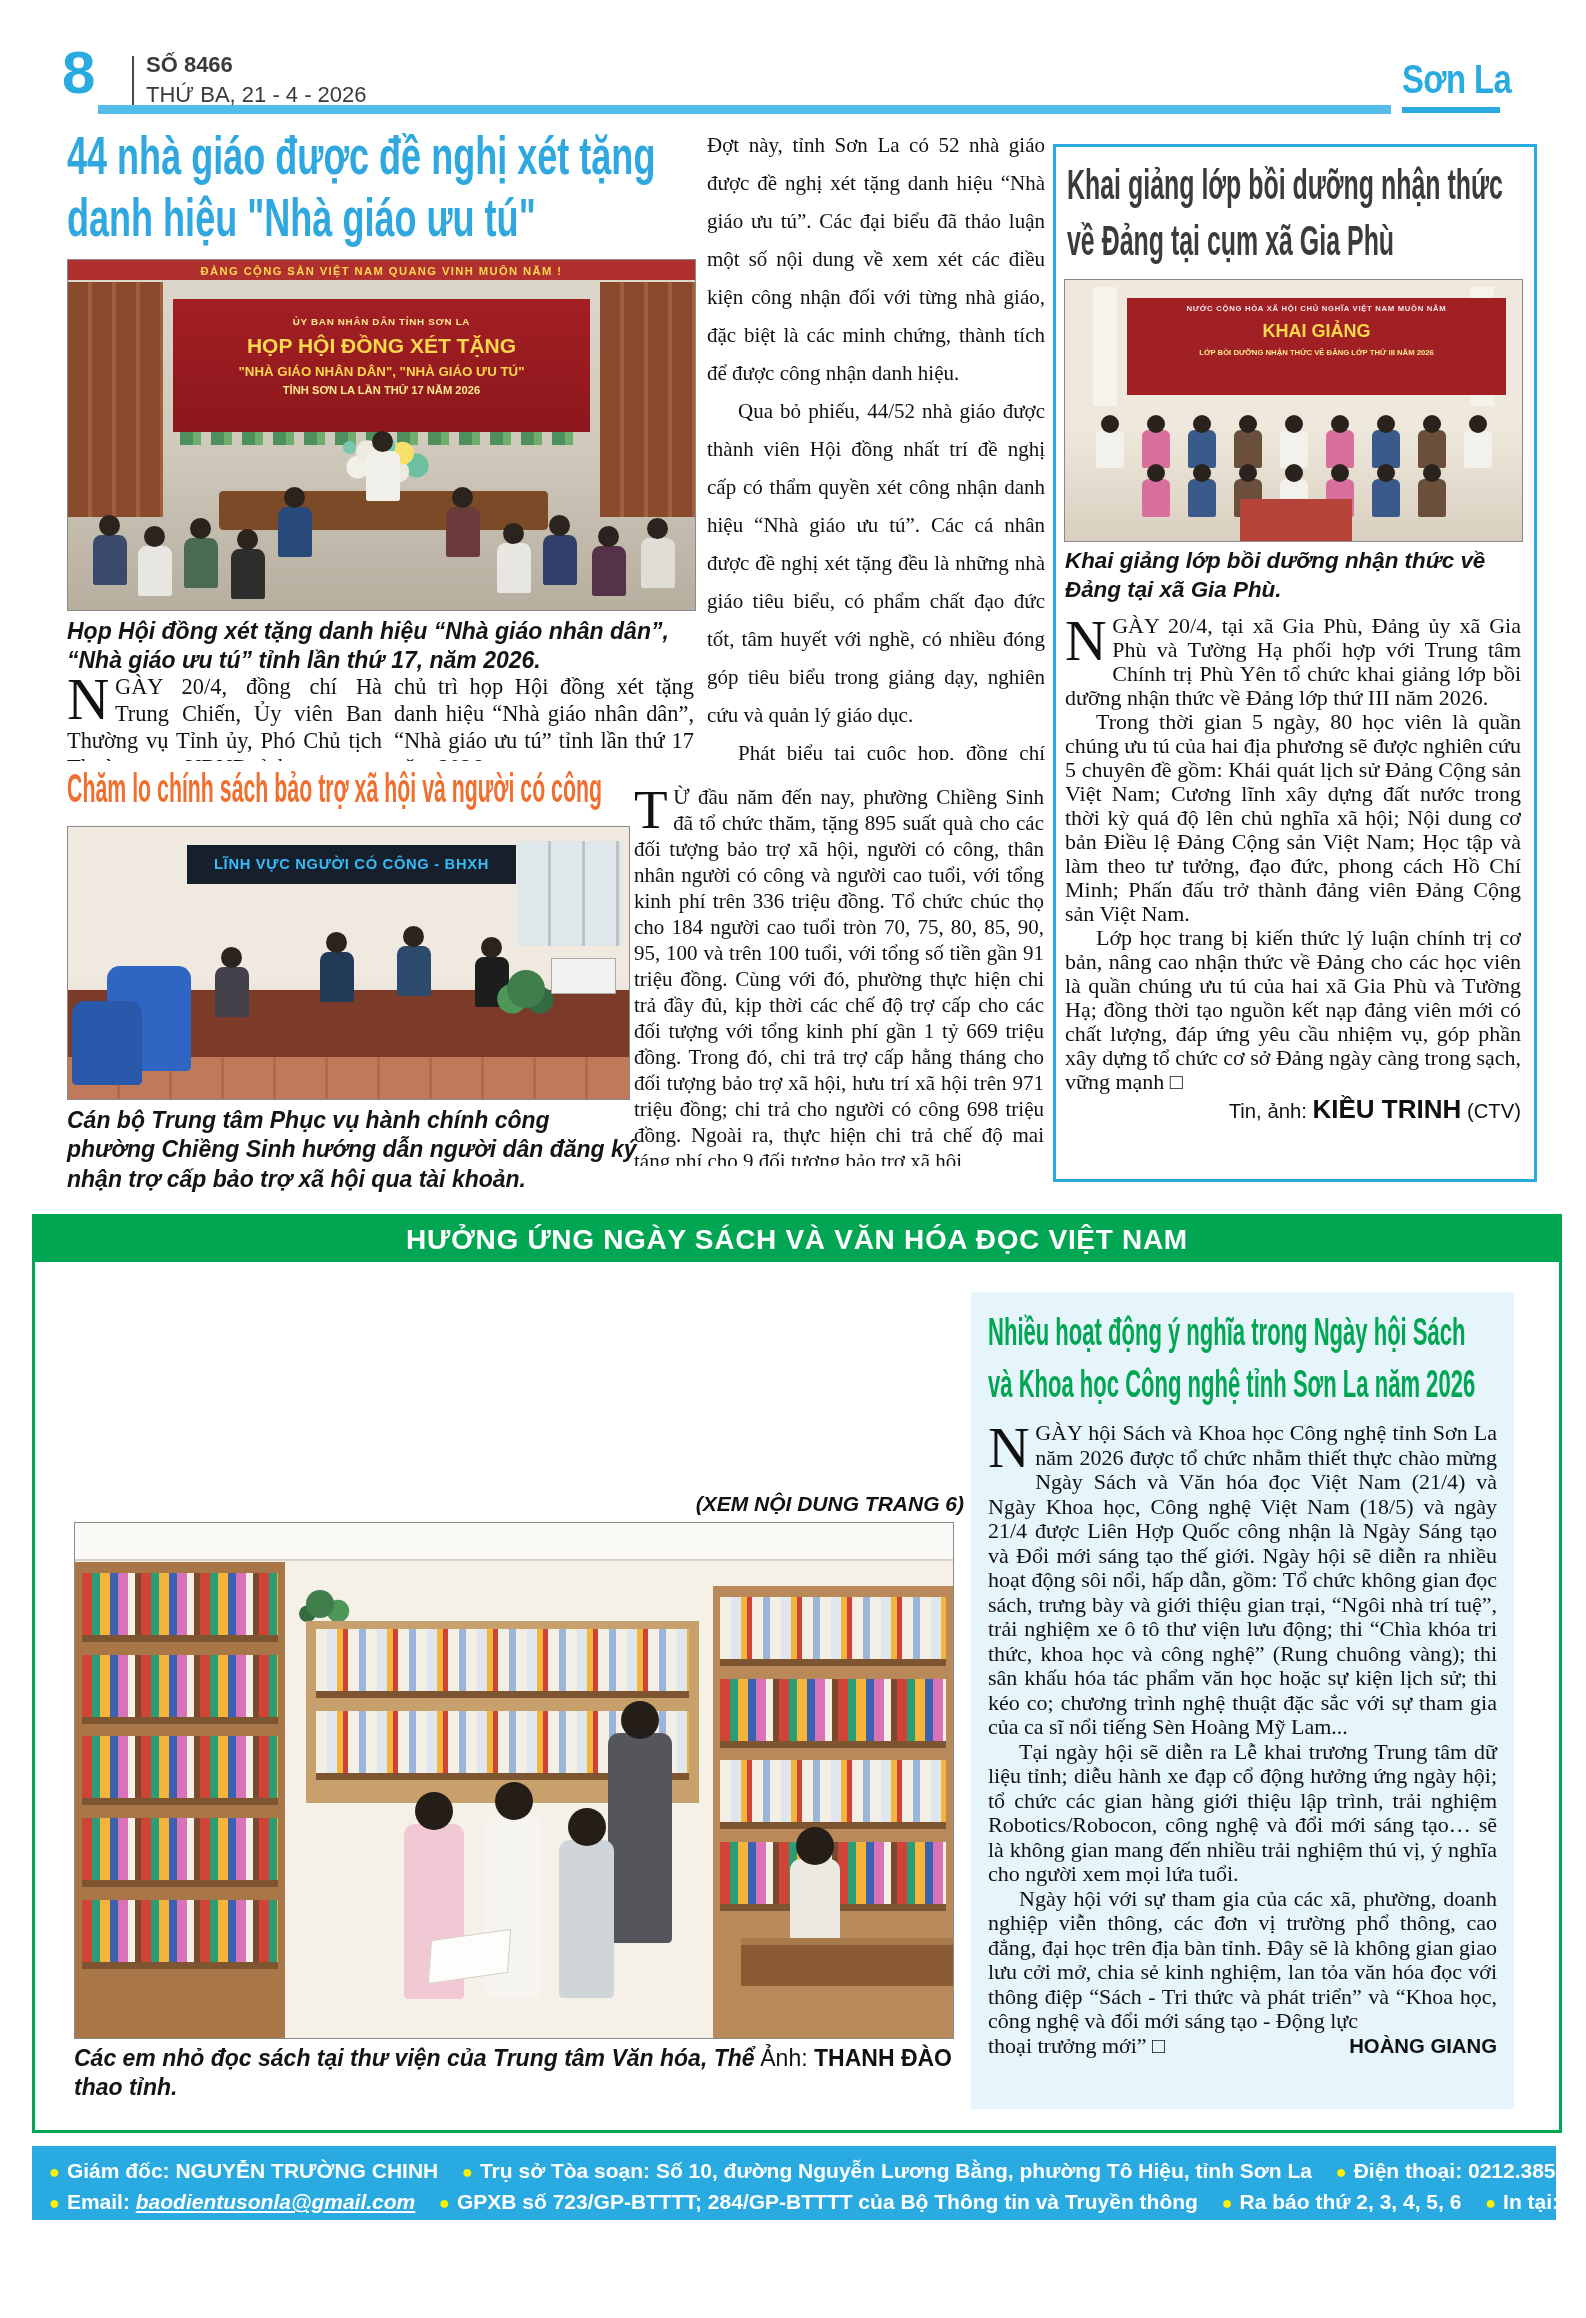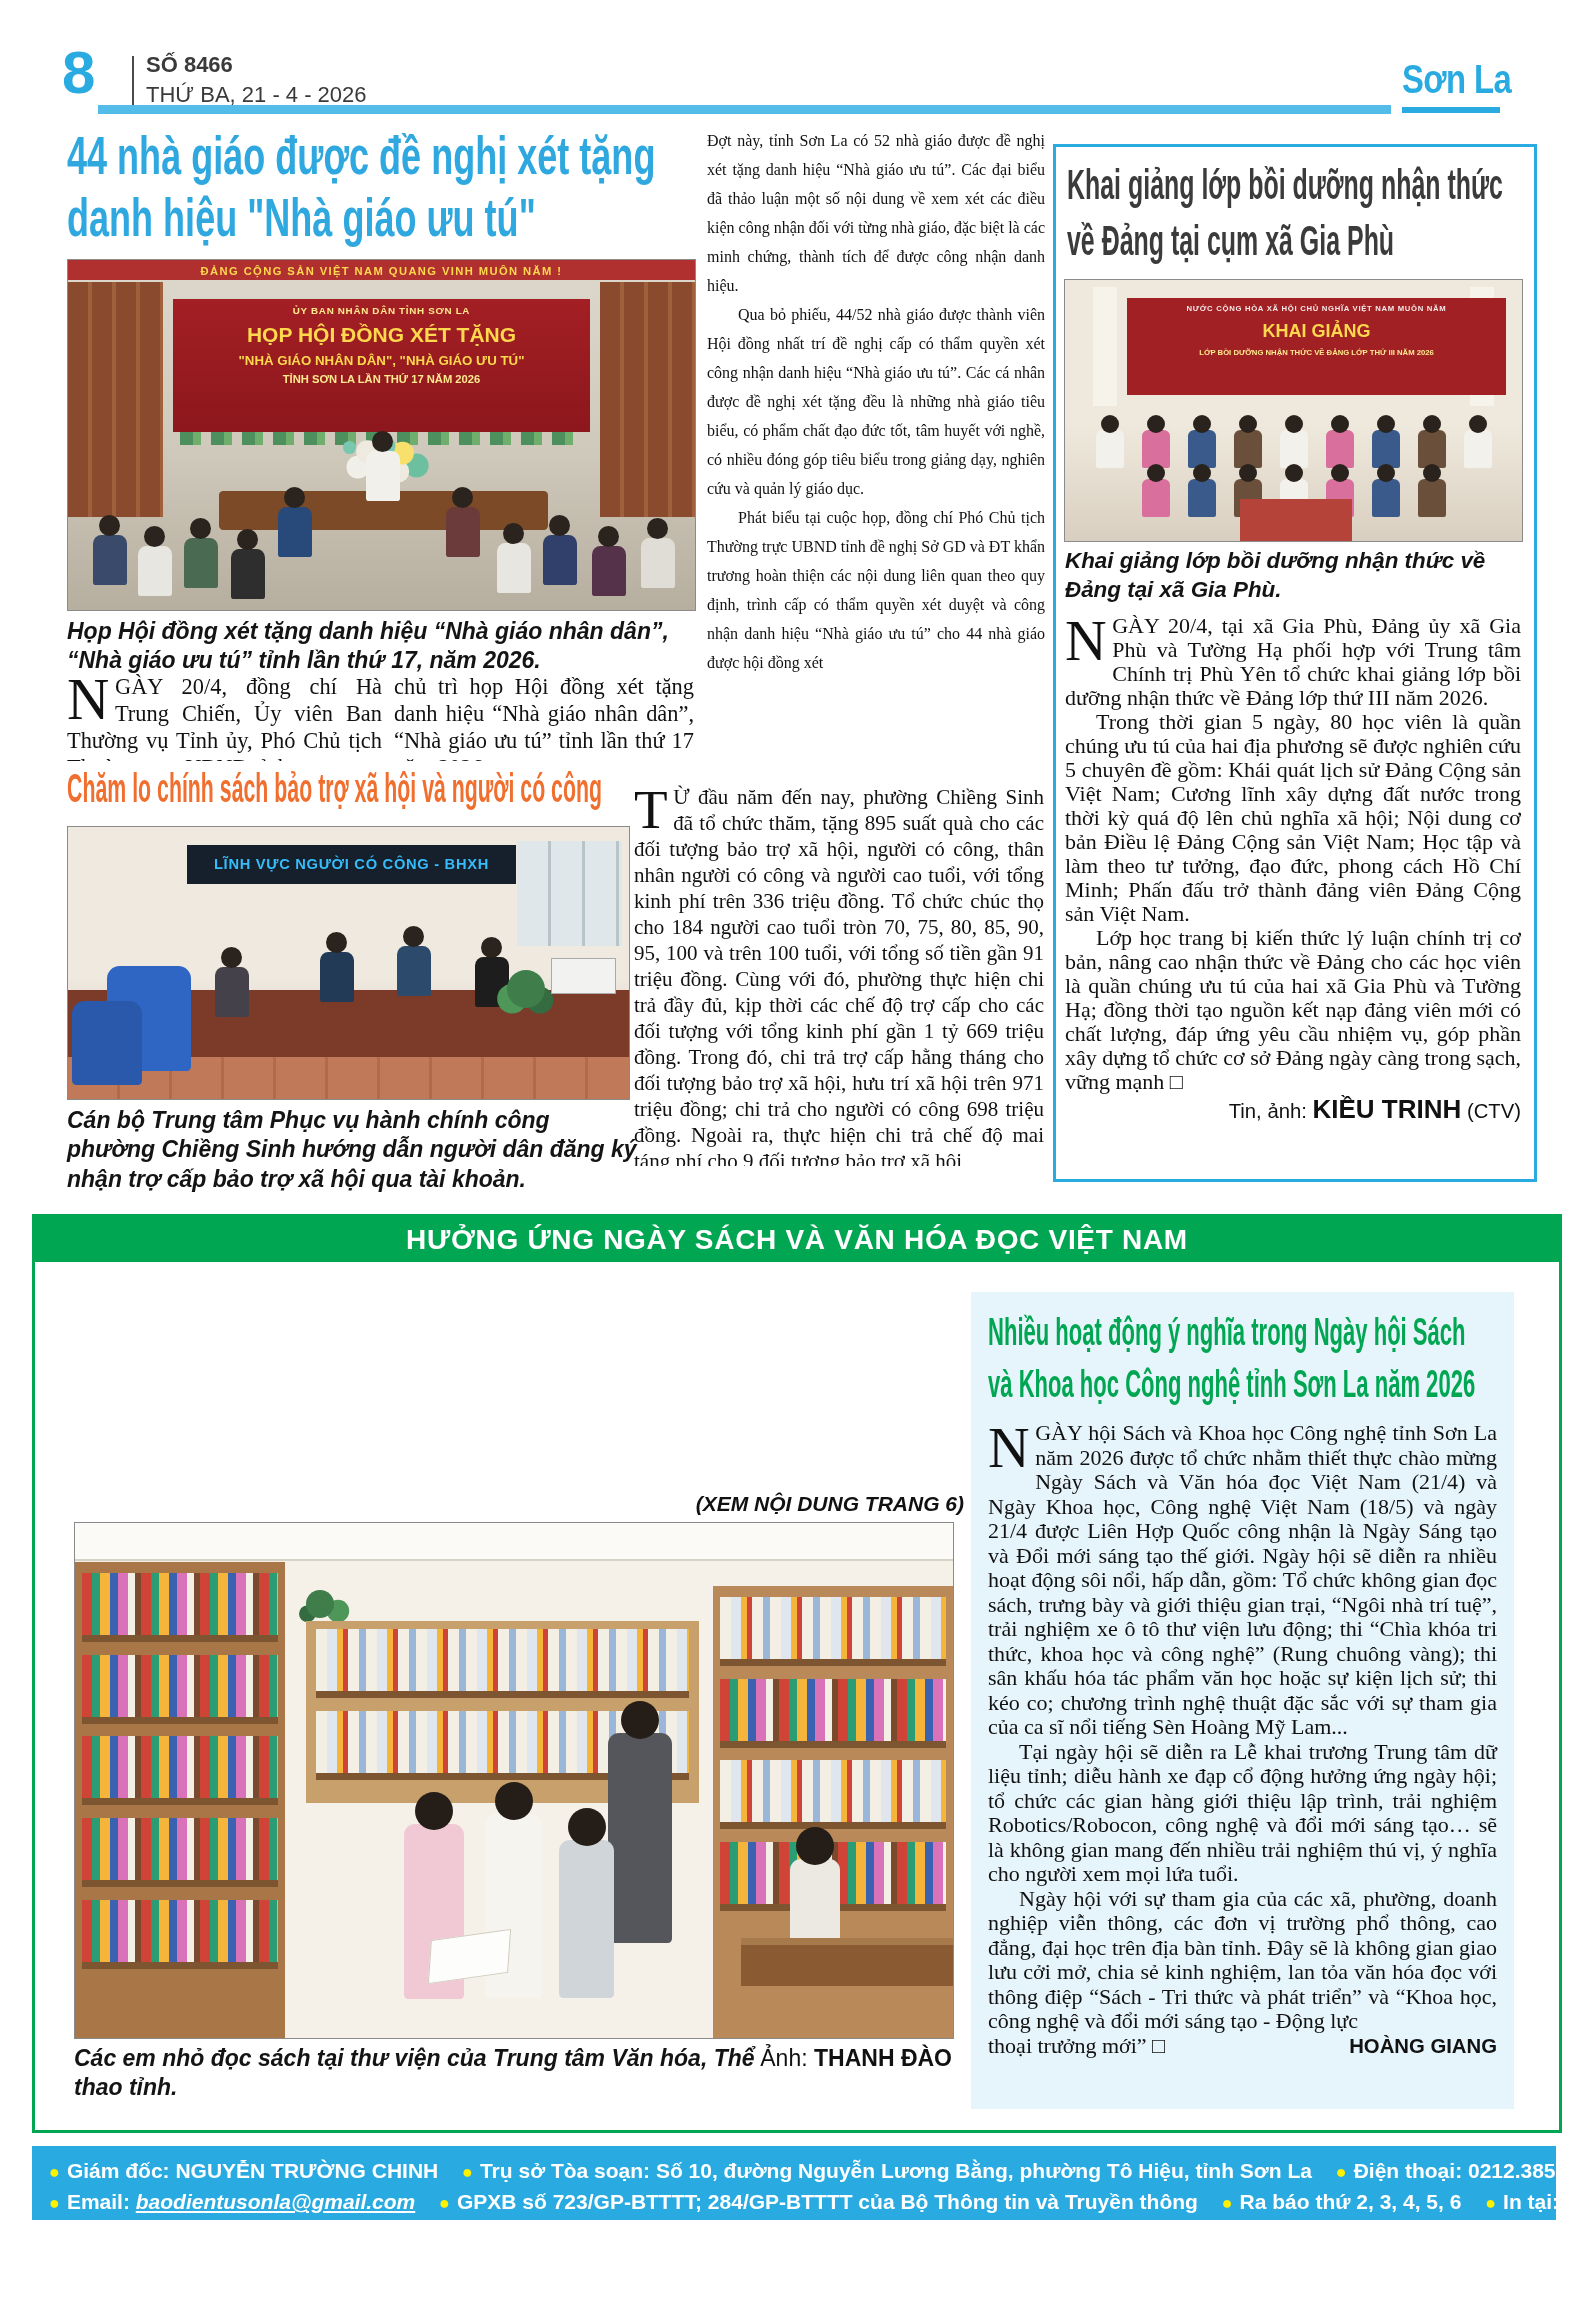--- a/index.html
+++ b/index.html
@@ -34,21 +34,21 @@
   .ind .b + .b{text-indent:31px;}
   .dc{float:left;font-size:2.62em;line-height:.8;padding:3.5px 5.6px 0 0;}
   .lastrow{display:flex;justify-content:space-between;align-items:baseline;}
   .byl{font-family:"Liberation Sans",sans-serif;font-size:.88em;white-space:nowrap;}
   .byl b{font-size:1.05em;}
   .byl-r{text-align:right;font-family:"Liberation Sans",sans-serif;font-size:20.3px;margin-top:2.8px;}
   .byl-r b{font-size:26px;}
 
   .col-a1a{left:67px;top:673px;width:315px;height:88px;font-size:22.4px;line-height:27px;}
   .col-a1b{left:394px;top:673px;width:300px;height:88px;font-size:22.4px;line-height:27px;}
-  .col-a1m{left:707px;top:126px;width:338px;height:634px;font-size:16px;line-height:29px;}
+  .col-a1m{left:707px;top:126px;width:338px;height:634px;font-size:21px;line-height:38px;}
   .col-a2{left:634px;top:784px;width:410px;height:382px;font-size:21px;line-height:26px;}
   .col-a3{left:1065px;top:614px;width:456px;height:554px;font-size:22px;line-height:24px;}
   .col-book{padding:11.2px 17px 0 17px;font-size:22px;line-height:24.5px;height:666px;}
 
   
   .cap{font:bold italic 23px/1.28 "Liberation Sans",sans-serif;color:#141414;}
   .cap-a1{left:67px;top:617px;width:627px;}
   .cap-a2{left:67px;top:1106px;width:571px;}
   .cap-a3{left:1065px;top:547px;width:456px;font-size:22.4px;}
   .cap-book{left:74px;top:2044px;width:878px;display:flex;justify-content:space-between;align-items:baseline;}
@@ -78,21 +78,21 @@
   
   .photo{overflow:hidden;border:0.7px solid #8a8a8a;}
   
   .ph1{left:67px;top:259px;width:627px;height:350px;background:linear-gradient(#ddd8cc,#cfc9bb 55%,#b6ae9f);}
   .ph1-strip{position:absolute;left:0;top:0;width:100%;height:20px;background:#b03030;color:#ffd84d;
              font:bold 11.2px/22.4px "Liberation Sans",sans-serif;text-align:center;letter-spacing:1.4px;}
   .ph1-doorL,.ph1-doorR{position:absolute;top:22.4px;width:95px;height:235px;
       background:repeating-linear-gradient(90deg,#8a4a2e 0 19.6px,#a0603c 19.6px 24px);}
   .ph1-doorL{left:0;} .ph1-doorR{right:0;}
   .ph1-banner{position:absolute;left:105px;top:39px;width:417px;height:133px;text-align:center;
-      background:linear-gradient(#a31f24,#8c171c);color:#ffd84d;padding-top:6px;box-sizing:border-box;}
+      background:linear-gradient(#a31f24,#8c171c);color:#ffd84d;padding-top:17px;box-sizing:border-box;}
   .ph1-banner .o{font:bold 9.8px "Liberation Sans",sans-serif;letter-spacing:0.7px;color:#ffe98e;}
   .ph1-banner .t{font:bold 21px "Liberation Sans",sans-serif;margin-top:7px;}
   .ph1-banner .s{font:bold 13.3px "Liberation Sans",sans-serif;margin-top:5.6px;}
   .ph1-banner .y{font:bold 11.2px "Liberation Sans",sans-serif;margin-top:5.6px;color:#ffe98e;}
   .ph1-plants{position:absolute;left:112px;top:172px;width:403px;height:12.6px;
       background:repeating-linear-gradient(90deg,#4e8f5e 0 12.6px,#6fae6c 12.6px 21px,rgba(0,0,0,0) 21px 31px);}
   .ph1-bq{position:absolute;left:275px;top:181px;width:12.6px;height:12.6px;border-radius:50%;background:#79c7ae;
       box-shadow:18px 4.2px 0 4.9px #eeeadf,36px -1.4px 0 3.5px #79c7ae,53px 5.6px 0 4.9px #f7e06b,
                  8.4px 19.6px 0 4.9px #f0f0e8,29px 22.4px 0 6.3px #5aa98d,49px 24px 0 4.2px #eeeadf,67px 18px 0 5.6px #6cbf9f;}
   .ph1-table{position:absolute;left:151px;top:231px;width:329px;height:39px;background:#7c4a26;border-radius:4.2px;}

